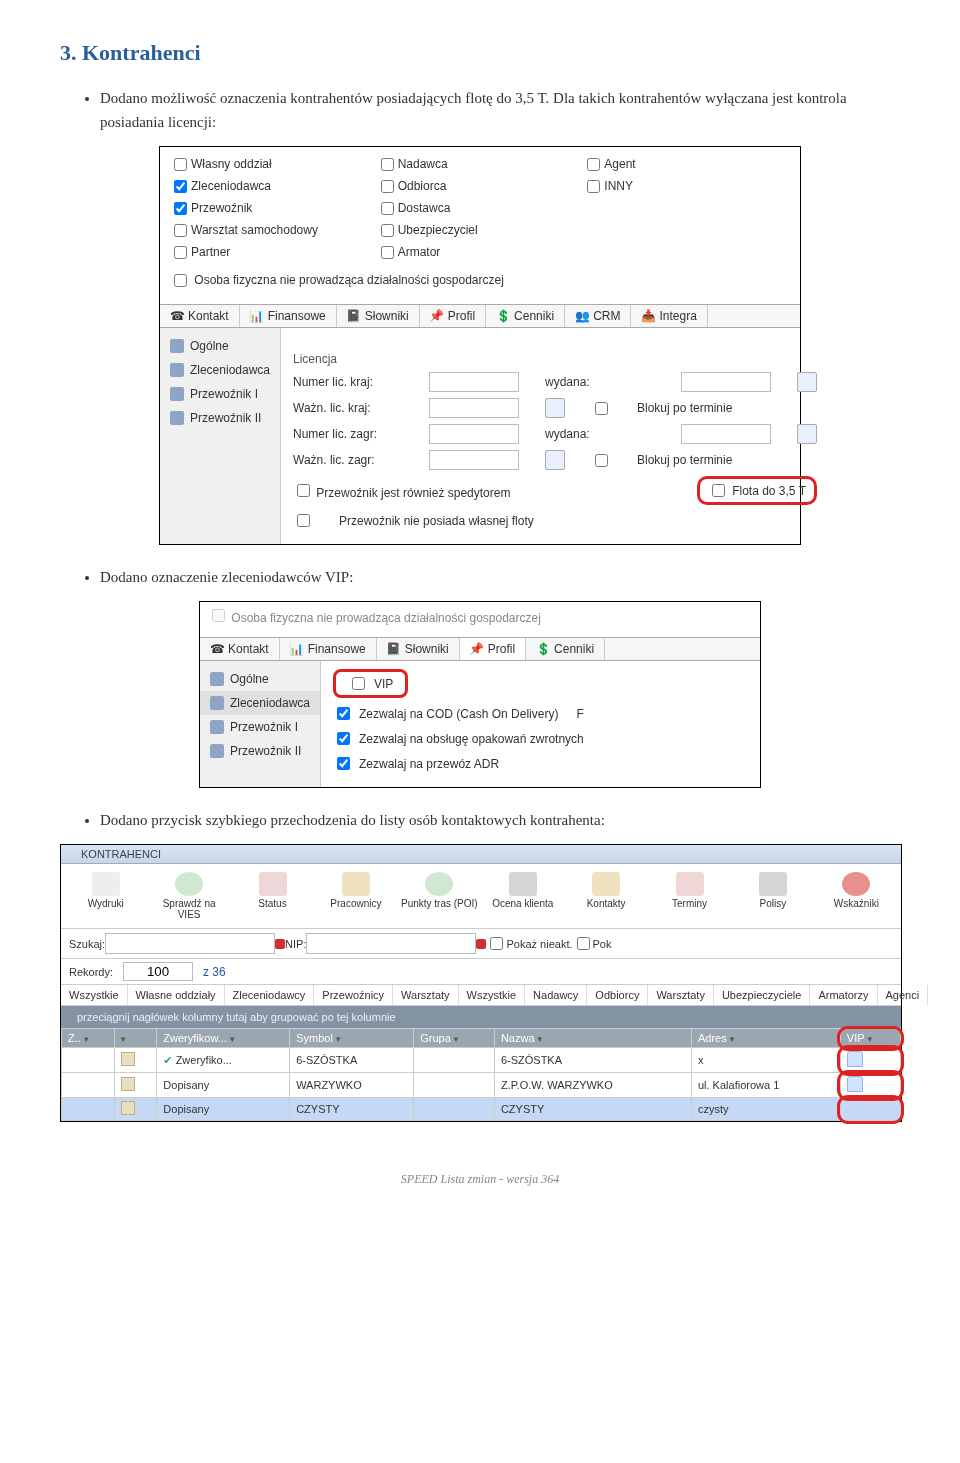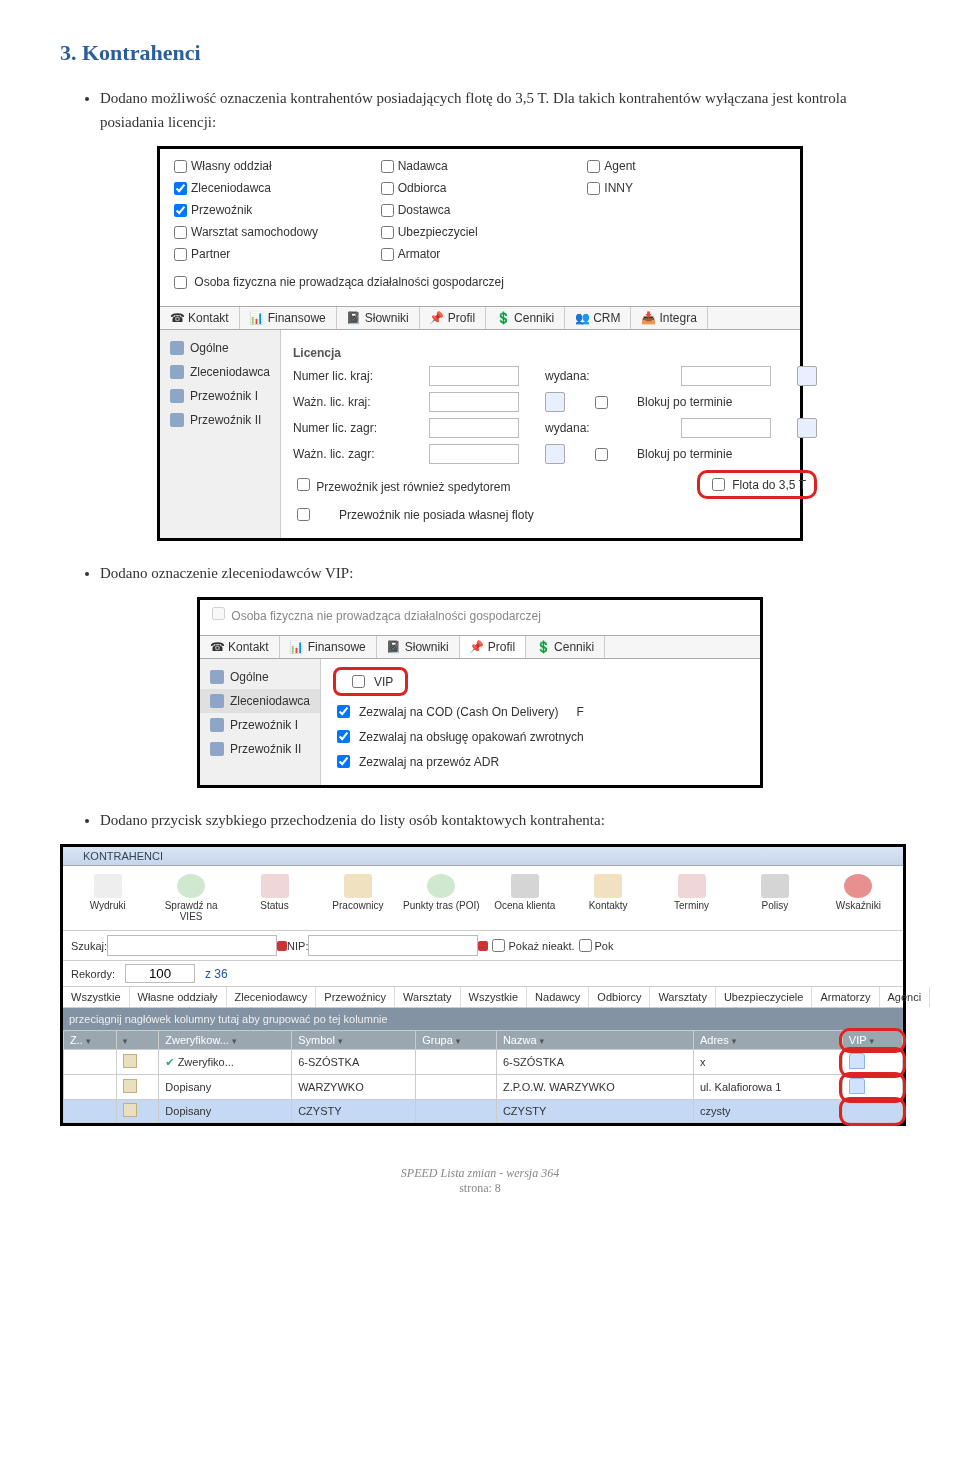--- a/index.html
+++ b/index.html
@@ -24,21 +24,21 @@
   ul.doc-list li {
     font-family: Georgia, serif;
     font-size: 15px;
     line-height: 1.6;
     color: #333;
     margin-bottom: 10px;
   }
   .screenshot {
     margin: 10px auto 20px auto;
     background: #fff;
-    border: 3px solid #000000;
+    border: 1px solid #000000;
     font-family: Tahoma, sans-serif;
     font-size: 12px;
   }
   
   .ss1 { width: 640px; }
   .checkbox-block {
     display: flex;
     padding: 8px 10px 4px 10px;
   }
   .cb-col { flex: 1; }
@@ -81,22 +81,21 @@
     background: #e0e0e0;
   }
   .side-ico { width: 14px; height: 14px; display: inline-block; background: #8fa5c5; border-radius: 2px; }
   .profil-panel {
     flex: 1;
     padding: 8px 12px;
   }
   .fieldset-label {
     font-size: 12px;
     color: #555;
-    margin: 8px 0 6px 0;
-    font-weight: bold;
+    margin: 16px 0 6px 0;
   }
   .form-row {
     display: flex;
     align-items: center;
     margin-bottom: 6px;
     gap: 26px;
   }
   .form-row label { min-width: 110px; }
   .form-row input[type="text"] {
     border: 1px solid #bbb;
@@ -209,21 +208,21 @@
   }
   .filter-tab {
     padding: 4px 8px;
     border-right: 1px solid #ddd;
     cursor: pointer;
     white-space: nowrap;
   }
   .group-bar {
     background: #8393a3;
     color: #eee;
-    padding: 5px 6px;
+    padding: 5px 16px;
     font-size: 11px;
   }
   table.datagrid {
     width: 100%;
     border-collapse: collapse;
   }
   table.datagrid th, table.datagrid td {
     border: 1px solid #ccc;
     padding: 3px 6px;
     text-align: left;
@@ -245,21 +244,21 @@
     border: 1px solid #8fb5e8;
     border-radius: 3px 3px 0 0;
   }
   .vip-col-highlight {
     outline: 3px solid #d22;
     border-radius: 8px;
   }
   tr.selected td { background: #c5d9f5; }
   .footer {
     text-align: center;
-    margin-top: 40px;
+    margin-top: 50px;
     color: #888;
     font-size: 12px;
     font-family: Georgia, serif;
   }
   .footer-line1 { font-style: italic; }
 </style>
 </head>
 <body>
 
 <h2 class="section-title">3. Kontrahenci</h2>
@@ -594,14 +593,13 @@
           <td>CZYSTY</td>
           <td>czysty</td>
           <td class="vip-col-highlight"></td>
         </tr>
       </tbody>
   </table>
 </div>
 
 <div class="footer">
   <div class="footer-line1">SPEED Lista zmian - wersja 364</div>
-  <div>strona: 8</div>
 </div>
 
 </body></html>

